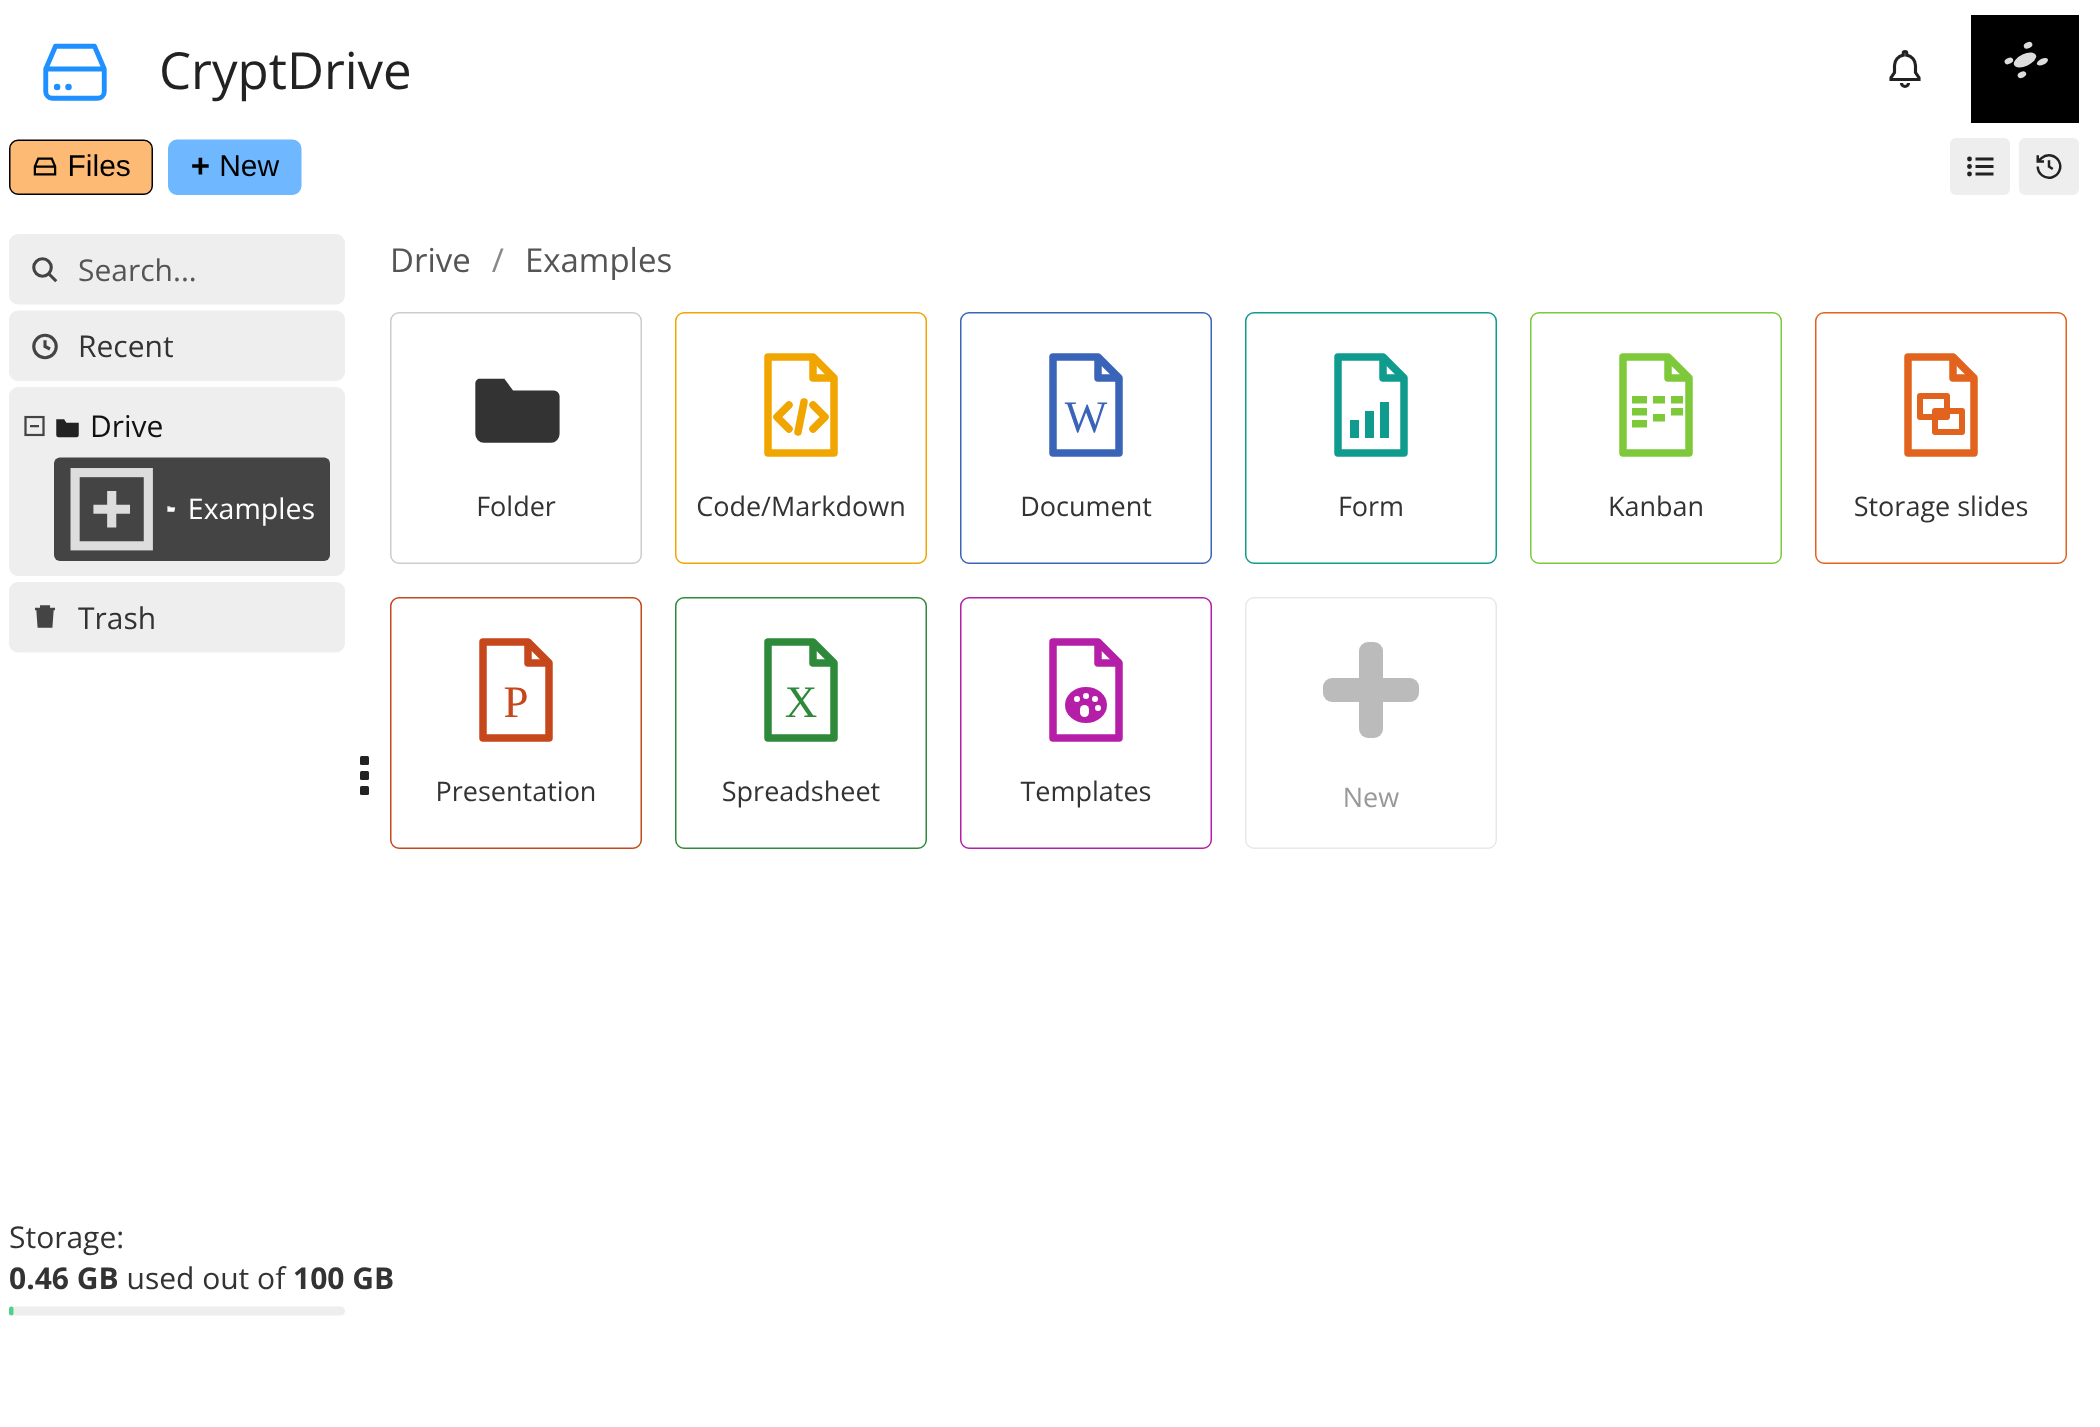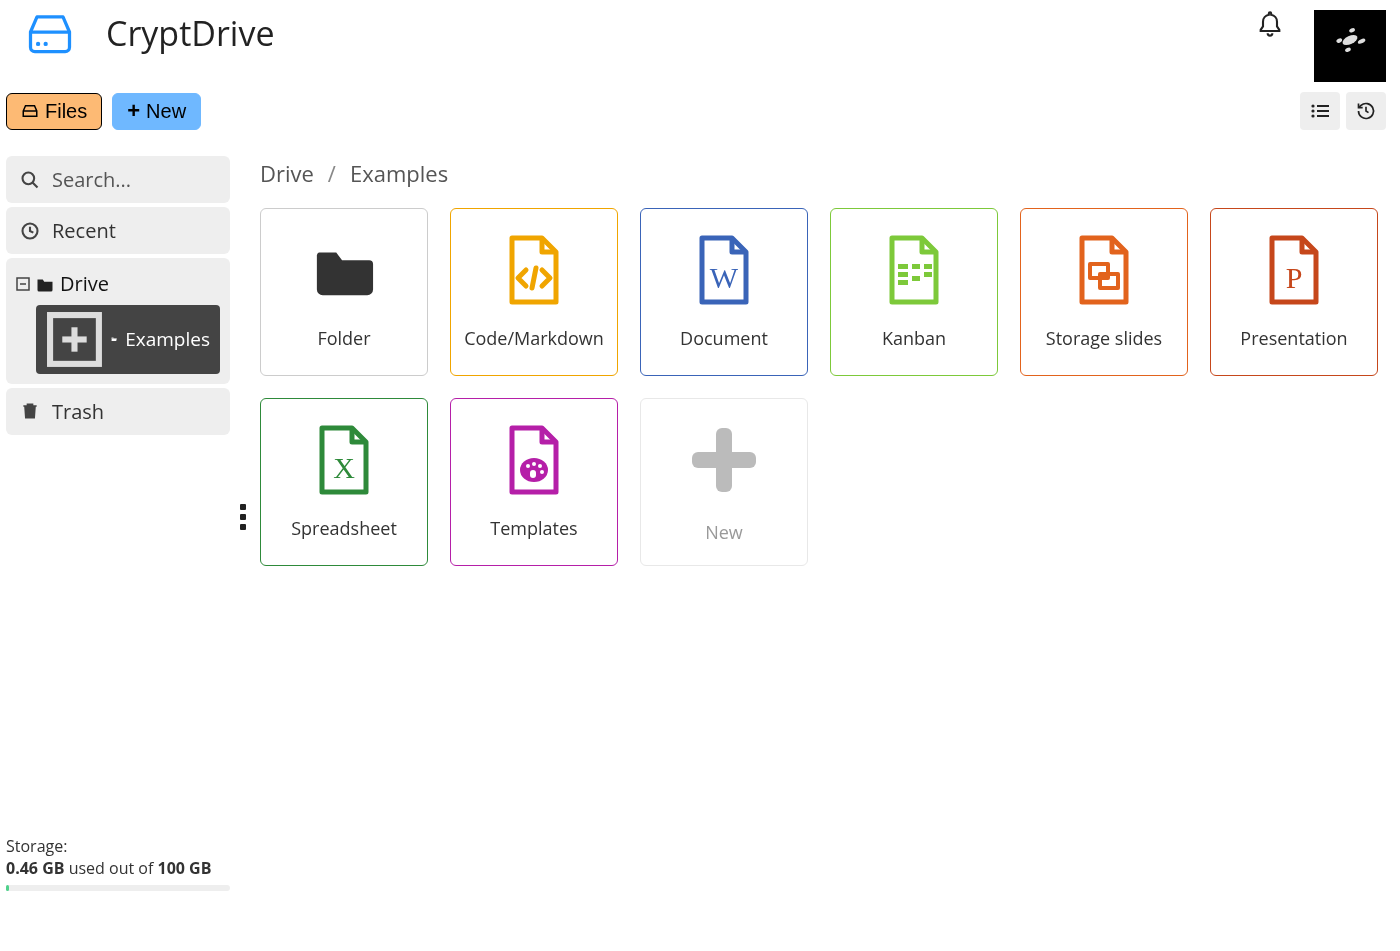--- a/index.html
+++ b/index.html
@@ -1,18 +1,18 @@
 <!DOCTYPE html>
 <html><head>
 <meta charset="utf-8">
 <style>
 * { box-sizing: border-box; margin: 0; padding: 0; }
 body { font-family: "Open Sans", -apple-system, Helvetica, Arial, sans-serif; color: #222; background: #fff; width: 1400px; height: 951px; overflow: hidden; }
 
-.topbar { display: flex; align-items: flex-start; padding: 10px 14px 10px 24px; }
+.topbar { display: flex; align-items: center; padding: 10px 14px 10px 24px; }
 .topbar .app-icon { width: 52px; height: 44px; margin-right: 30px; }
 .topbar .app-title { font-size: 34px; font-weight: 400; flex: 1; }
 .topbar .bell { width: 28px; height: 28px; fill: #333; margin-right: 30px; }
 .topbar .avatar { width: 72px; height: 72px; background: #000; position: relative; overflow: hidden; }
 
 .toolbar-row { display: flex; align-items: center; padding: 0 14px 0 6px; }
 .toolbar-row .left { display: flex; gap: 10px; }
 .btn { border: 1px solid #000; background: #fdba74; border-radius: 6px; font-size: 20px; padding: 6px 14px; display: inline-flex; align-items: center; gap: 6px; cursor: pointer; }
 .btn.new { background: #6fb8ff; border-color: #6fb8ff; }
 .toolbar-row .right { margin-left: auto; display: flex; gap: 6px; }
@@ -34,21 +34,21 @@
 .breadcrumb { font-size: 22px; color: #555; display: flex; gap: 14px; margin-bottom: 20px; margin-top: 2px;}
 .breadcrumb .sep { color: #888; }
 .breadcrumb .seg { cursor: pointer; }
 
 .grid { display: flex; flex-wrap: wrap; gap: 22px; }
 .tile { width: 168px; height: 168px; border: 1px solid #ccc; border-radius: 6px; display: flex; flex-direction: column; align-items: center; justify-content: center; cursor: pointer; padding: 10px; }
 .tile .t-icon { width: 62px; height: 72px; margin-bottom: 20px; }
 .tile .t-label { font-size: 18px; color: #333; }
 .tile.new { border: 1px solid #e8e8e8; color: #999; }
 
-.storage { position: absolute; bottom: 60px; left: 6px; font-size: 16px; color: #333; }
+.storage { position: absolute; bottom: 74px; left: 6px; font-size: 20px; color: #333; }
 .storage .bar { width: 224px; height: 6px; background: #eee; border-radius: 3px; margin-top: 6px; position: relative; }
 .storage .bar .fill { position: absolute; left:0; top:0; bottom:0; width: 0.46%; background: #4fd18b; border-radius: 3px; min-width: 3px; }
 </style>
 </head>
 <body>
 
 <div class="topbar">
   <svg class="app-icon" viewBox="0 0 48 40">
     <path fill="none" stroke="#1e90ff" stroke-width="3" stroke-linejoin="round" d="M6 20 L12 6 H36 L42 20 V34 A4 4 0 0 1 38 38 H10 A4 4 0 0 1 6 34 Z"></path>
     <line x1="6" y1="20" x2="42" y2="20" stroke="#1e90ff" stroke-width="3"></line>
@@ -199,20 +199,32 @@
 
       <div class="tile" style="border-color:#3a64b8">
         <svg class="t-icon" viewBox="0 0 56 72" fill="none" stroke="#3a64b8" stroke-width="5" stroke-linejoin="round">
             <path d="M6 4h30l14 14v50H6z"></path>
             <path d="M36 4v14h14"></path>
             <text x="28" y="54" text-anchor="middle" font-family="Georgia,serif" font-size="30" fill="#3a64b8" stroke="none">W</text>
           </svg>
         <div class="t-label">Document</div>
       </div>
 
+      <div class="tile" style="border-color:#0f9b8e">
+        <svg class="t-icon" viewBox="0 0 56 72" fill="none" stroke="#0f9b8e" stroke-width="5" stroke-linejoin="round">
+            <path d="M6 4h30l14 14v50H6z"></path>
+            <path d="M36 4v14h14"></path>
+            <g fill="#0f9b8e" stroke="none">
+              <rect x="14" y="46" width="6" height="12"></rect>
+              <rect x="24" y="40" width="6" height="18"></rect>
+              <rect x="34" y="34" width="6" height="24"></rect>
+            </g>
+          </svg>
+        <div class="t-label">Form</div>
+      </div>
 
       <div class="tile" style="border-color:#7dc93a">
         <svg class="t-icon" viewBox="0 0 56 72" fill="none" stroke="#7dc93a" stroke-width="5" stroke-linejoin="round">
             <path d="M6 4h30l14 14v50H6z"></path>
             <path d="M36 4v14h14"></path>
             <g fill="#7dc93a" stroke="none">
               <rect x="12" y="30" width="10" height="5"></rect>
               <rect x="12" y="38" width="10" height="5"></rect>
               <rect x="12" y="46" width="10" height="5"></rect>
               <rect x="26" y="30" width="8" height="5"></rect>

